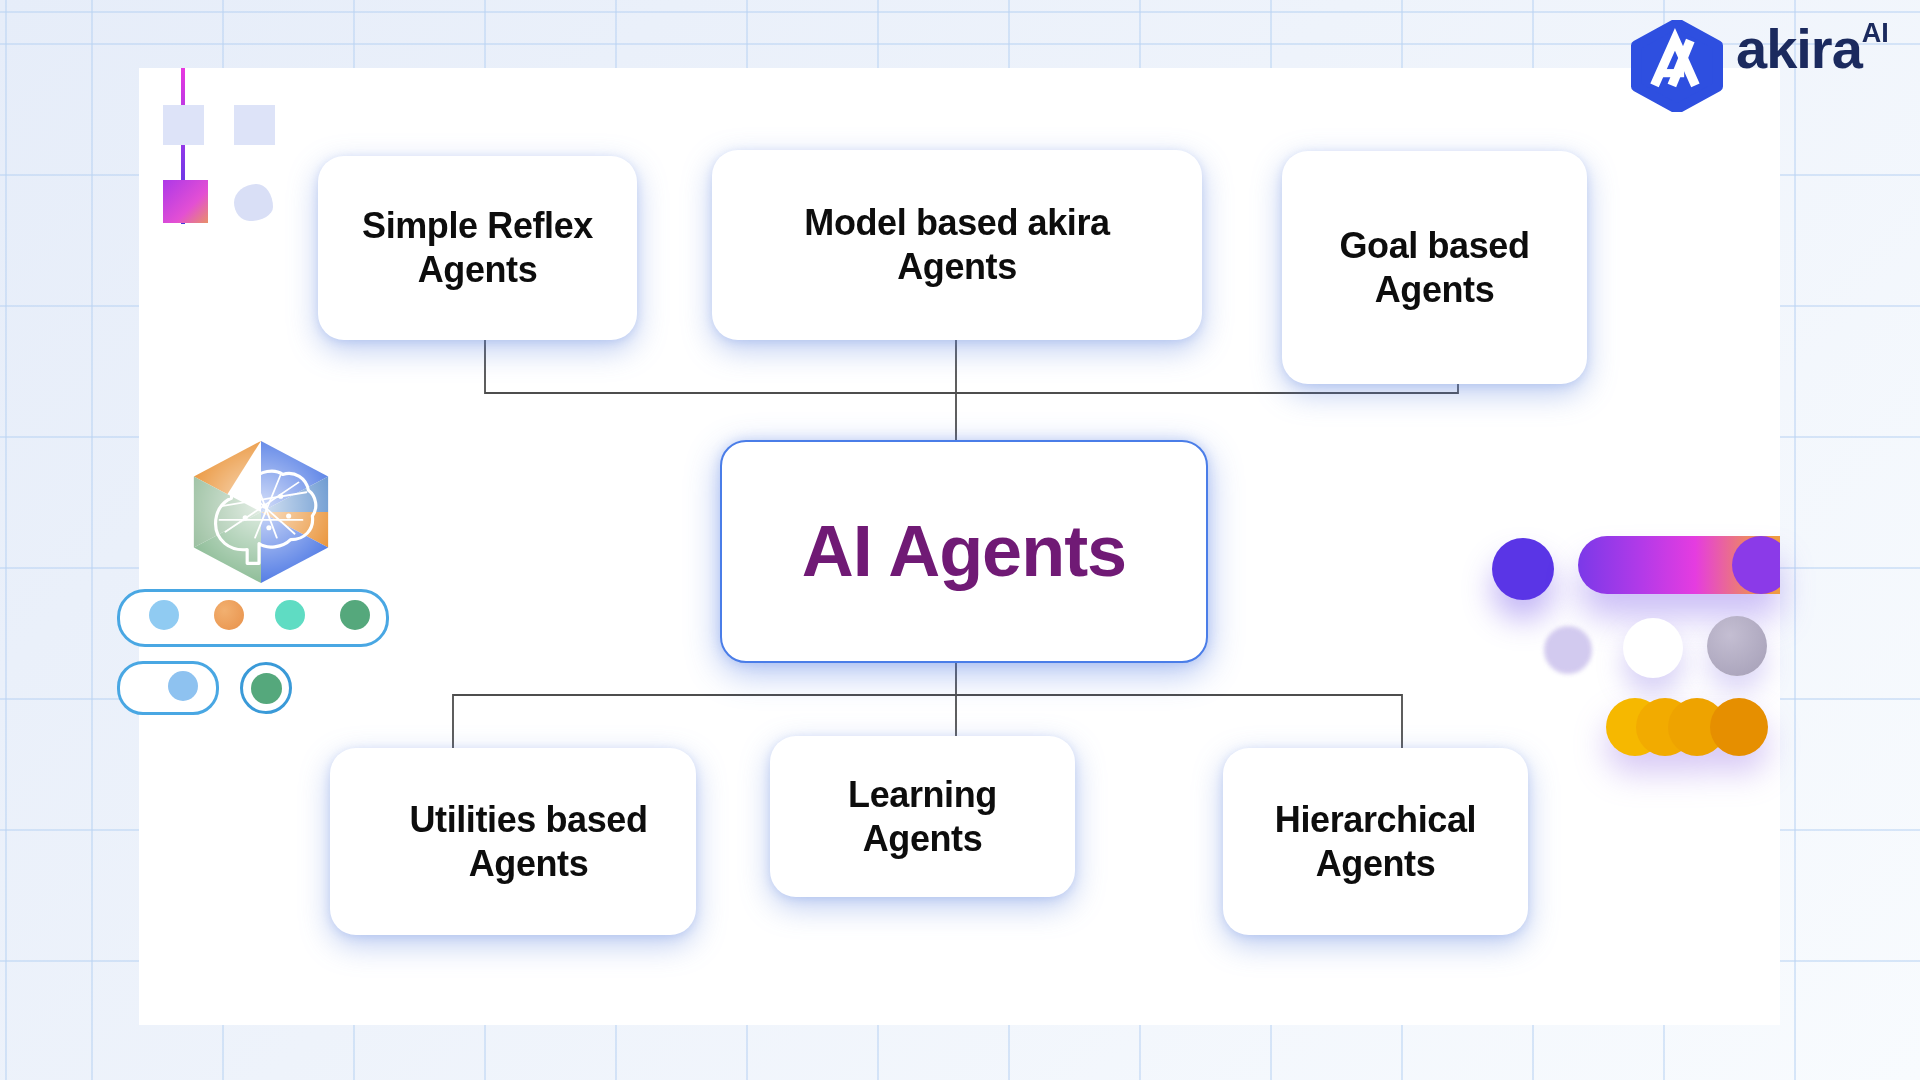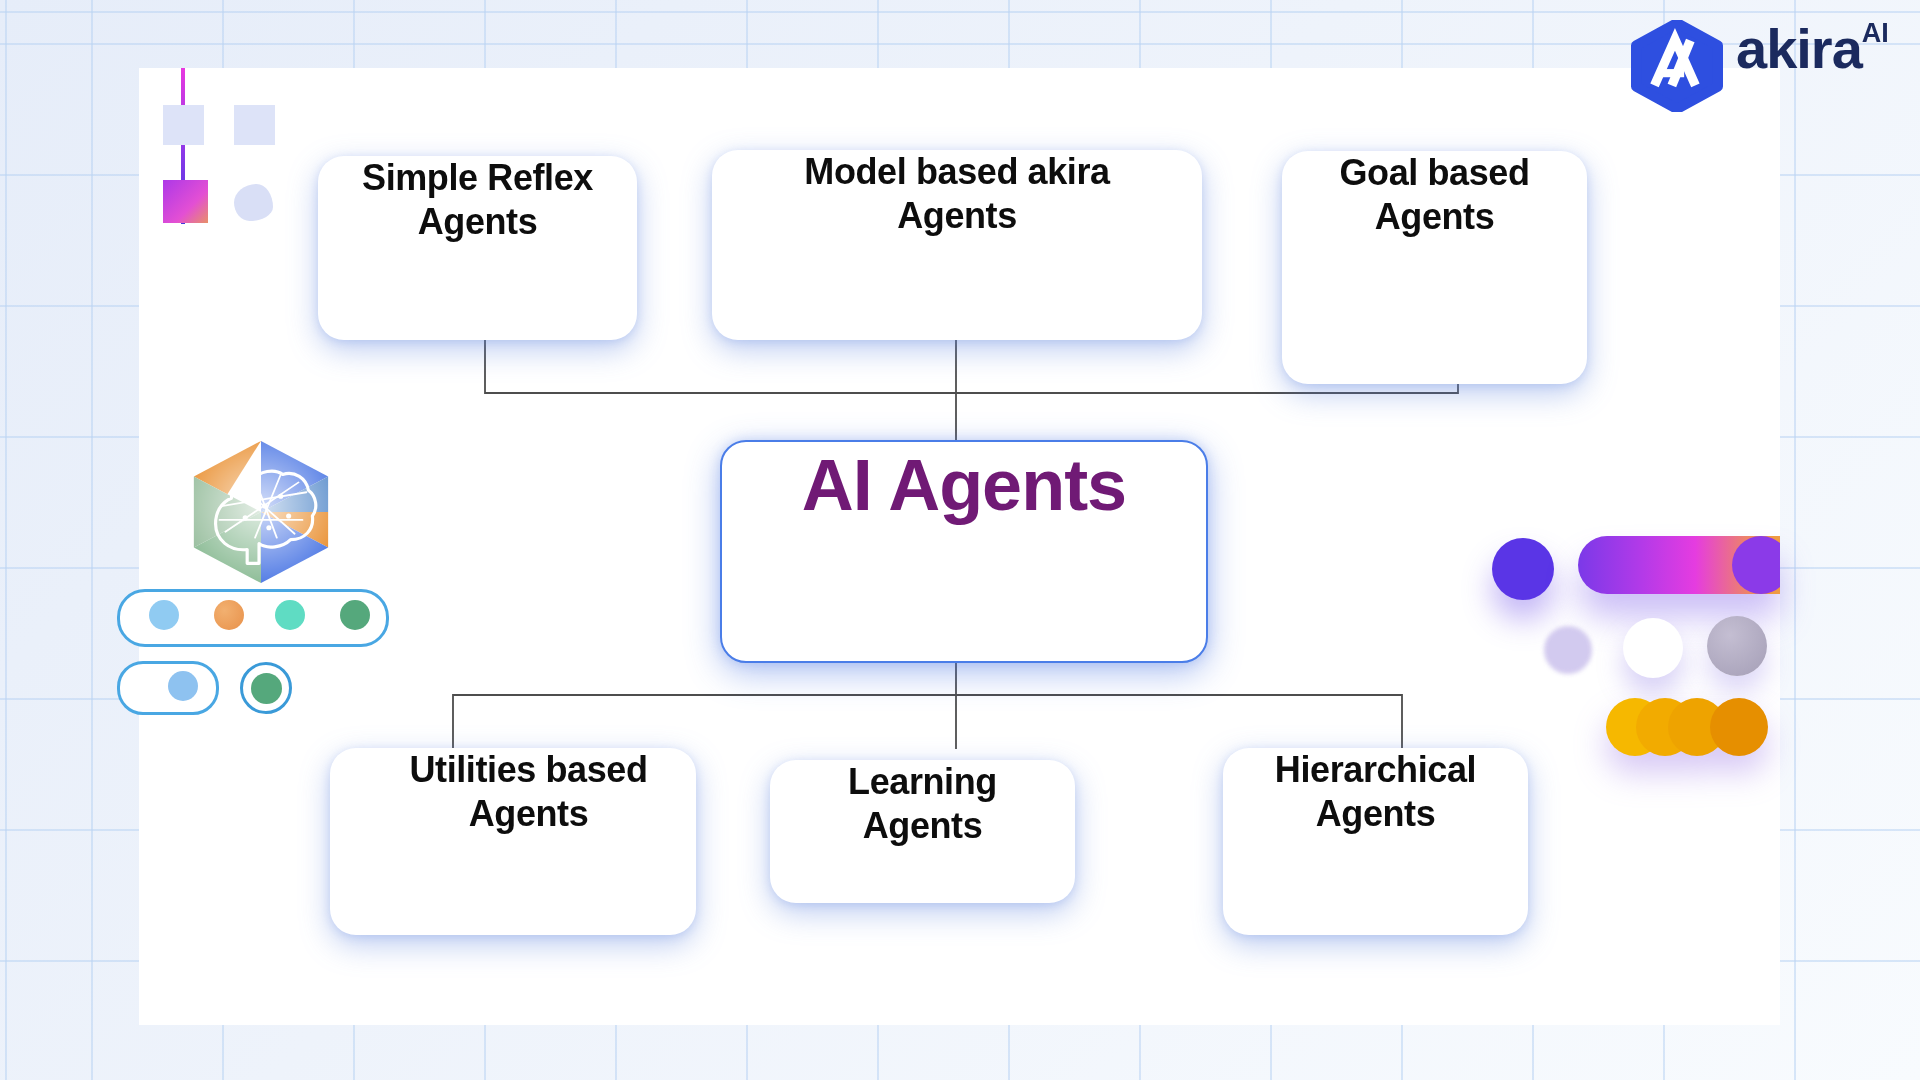--- a/index.html
+++ b/index.html
@@ -11,38 +11,38 @@
       repeating-linear-gradient(to bottom, rgba(187,212,243,.55) 0 2px, transparent 2px 131px),
       linear-gradient(135deg,#e6edf9 0%,#eef3fb 45%,#f8fbfe 100%);
     background-position:91px 43px,91px 43px,0 0;
   }
   .panel{
     position:absolute;left:139px;top:68px;width:1641px;height:957px;
     background:#ffffff;
   }
   
   .node{
-    position:absolute;display:flex;align-items:flex-start;justify-content:center;
+    position:absolute;display:flex;align-items:center;justify-content:center;
     background:#ffffff;border-radius:26px;
     box-shadow:0 10px 30px rgba(96,132,222,.40),0 2px 10px rgba(96,132,222,.22);
     text-align:center;
   }
   .node .lbl{
     font-weight:700;font-size:36px;line-height:1.22;color:#0d0d0d;
     letter-spacing:-.4px;
   }
   .n-simple{left:318px;top:156px;width:319px;height:184px;}
   .n-simple .lbl{max-width:250px;}
   .n-model{left:712px;top:150px;width:490px;height:190px;}
   .n-model .lbl{max-width:380px;}
   .n-goal{left:1282px;top:151px;width:305px;height:233px;}
   .n-goal .lbl{max-width:230px;}
   .n-util{left:330px;top:748px;width:335px;height:187px;padding-left:31px;}
   .n-util .lbl{max-width:270px;}
-  .n-learn{left:770px;top:760px;width:305px;height:143px;}
+  .n-learn{left:770px;top:736px;width:305px;height:161px;}
   .n-learn .lbl{max-width:190px;}
   .n-hier{left:1223px;top:748px;width:305px;height:187px;}
   .n-hier .lbl{max-width:240px;}
   .n-root{
     left:720px;top:440px;width:484px;height:219px;
     border:2px solid #4a7de8;
     box-shadow:0 10px 34px rgba(80,122,228,.45),0 0 12px rgba(80,122,228,.25);
   }
   .n-root .lbl{font-size:72px;color:#701a75;letter-spacing:-1px;max-width:none;}
   .connectors{position:absolute;left:0;top:0;pointer-events:none;}

